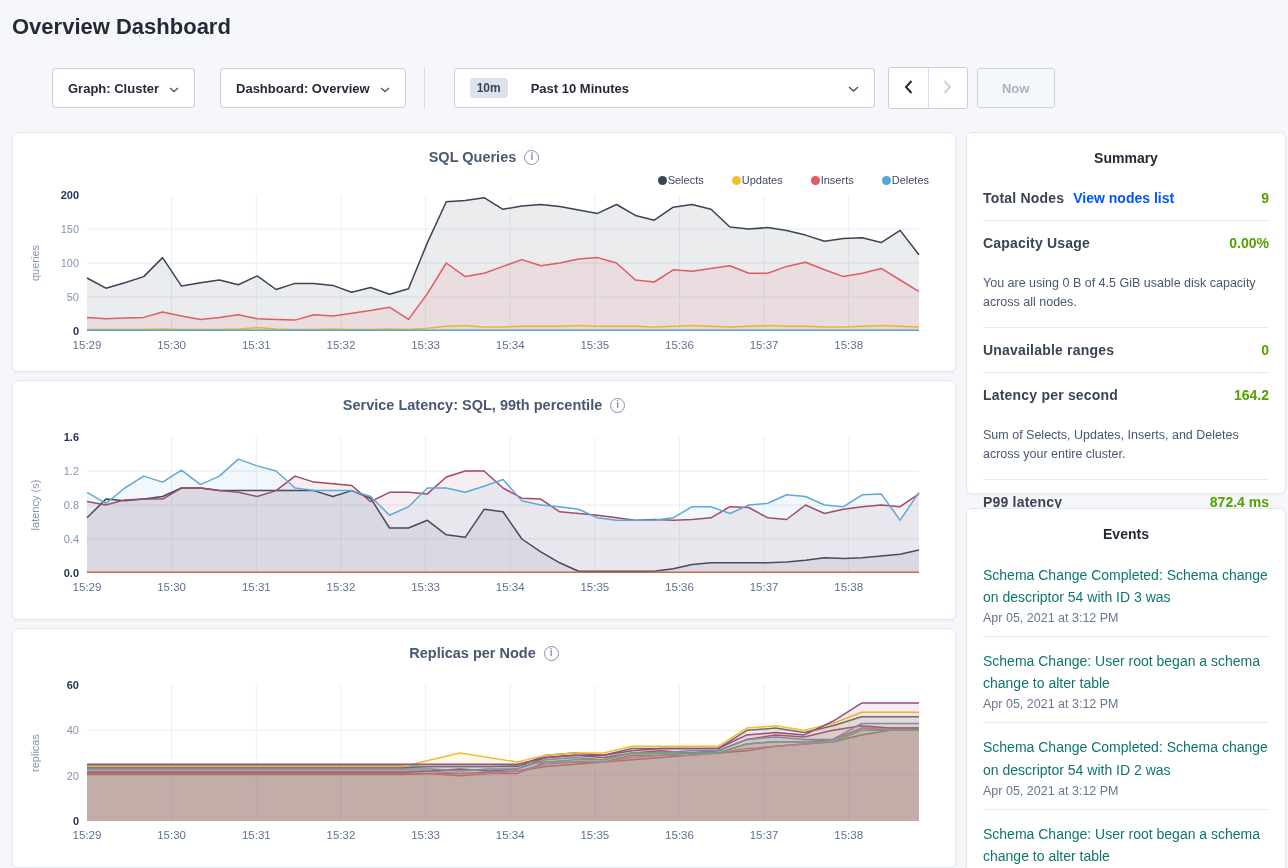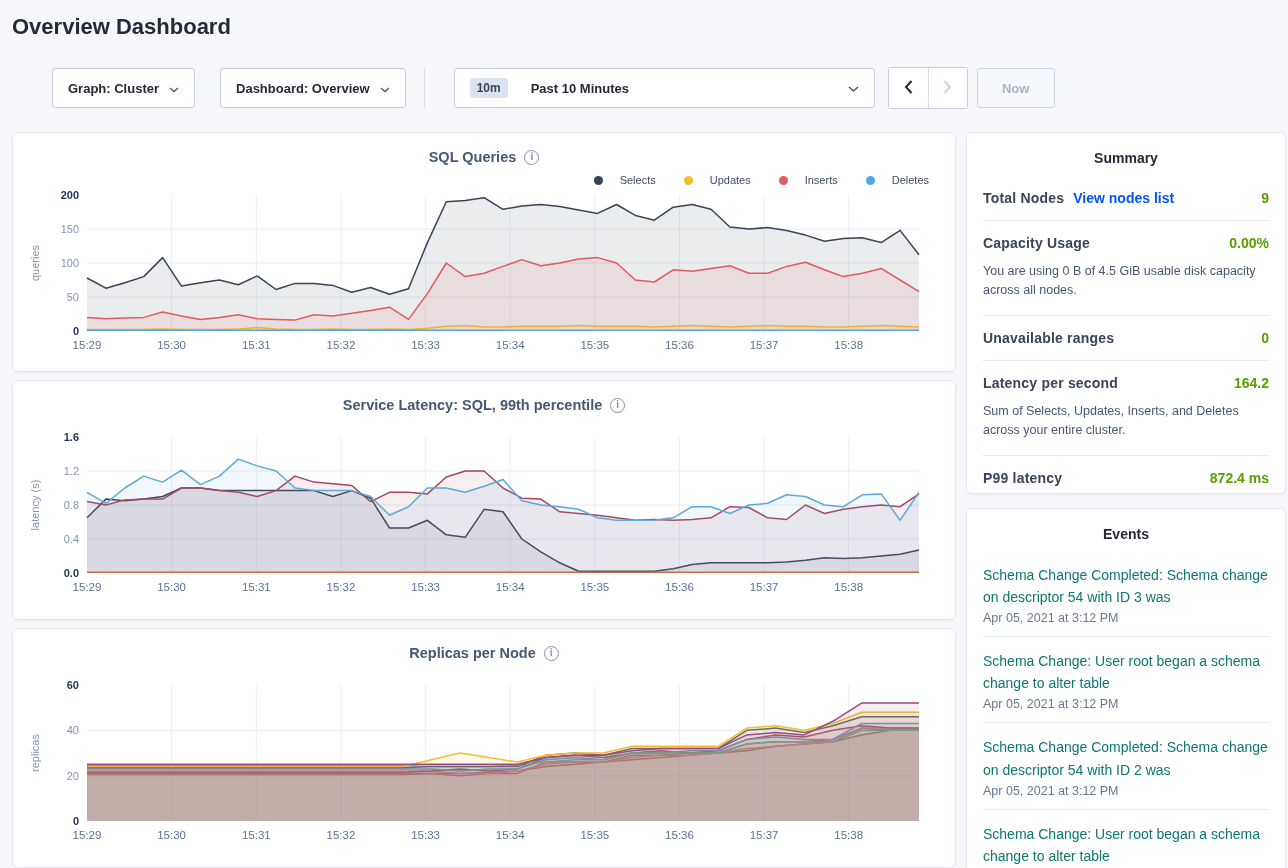--- a/index.html
+++ b/index.html
@@ -36,37 +36,37 @@
   .left-col { width:944px; display:flex; flex-direction:column; gap:8px; }
   .right-col { width:320px; height:740px; display:flex; flex-direction:column; gap:14px; }
   .card { background:#fff; border:1px solid #e3e8f0; border-radius:6px; box-shadow:0 1px 3px rgba(44,58,90,0.05); }
 
   .chart-card { height:240px; padding:0 12px; }
   .chart-title-row { display:flex; justify-content:center; align-items:center; gap:8px; margin-top:16px;
                      font-size:14.5px; font-weight:700; color:#475872; }
   .info-icon { width:15px; height:15px; border-radius:50%; border:1px solid #8591ac; color:#8591ac;
                font-size:10px; line-height:1; display:inline-flex; align-items:center; justify-content:center; cursor:pointer; }
   .legend { display:flex; justify-content:flex-end; gap:28px; margin:8px 14px 0 0; font-size:11px; color:#3e4962; height:14px; }
-  .legend-item { display:flex; align-items:center; gap:17px; }
+  .legend-item { display:flex; align-items:center; gap:1px; }
   .legend-dot { width:9px; height:9px; border-radius:50%; }
   .chart-body { display:block; margin-top:2px; }
   .chart-body.no-legend { margin-top:18px; }
   svg .xt  { font-size:11.5px; fill:#5d7291; }
   svg .yt  { font-size:11px; fill:#8593ad; }
   svg .ytb { font-size:11px; font-weight:700; fill:#1f3154; }
 
   
   .summary-card { height:362px; padding:17px 16px 12px; }
   .panel-title { text-align:center; font-weight:700; font-size:14px; color:#242a35; }
   .sum-body { margin-top:24px; }
   .sum-row { display:flex; align-items:baseline; gap:9px; }
   .sum-label { font-weight:700; font-size:14px; color:#394455; letter-spacing:.2px; }
   .sum-link { color:#0055ff; font-weight:700; font-size:14px; text-decoration:none; cursor:pointer; }
   .sum-value { margin-left:auto; font-weight:700; font-size:14px; color:#55a100; }
-  .sum-desc { font-size:12.5px; color:#475872; line-height:1.55; margin-top:11px; }
+  .sum-desc { font-size:12.5px; color:#475872; line-height:1.55; margin-top:23px; }
   .sum-divider { height:1px; background:#e7ecf3; margin:14px 0; }
 
   
   .events-card { flex:1; padding:17px 16px 0; overflow:hidden; }
   .event-list { margin-top:9px; }
   .event-item { padding:13px 0 11px; border-bottom:1px solid #e7ecf3; }
   .event-item:last-child { border-bottom:none; }
   .event-text { font-size:14px; color:#0f766e; line-height:1.58; }
   .event-time { font-size:12.5px; color:#66788f; margin-top:3px; }
 </style>

